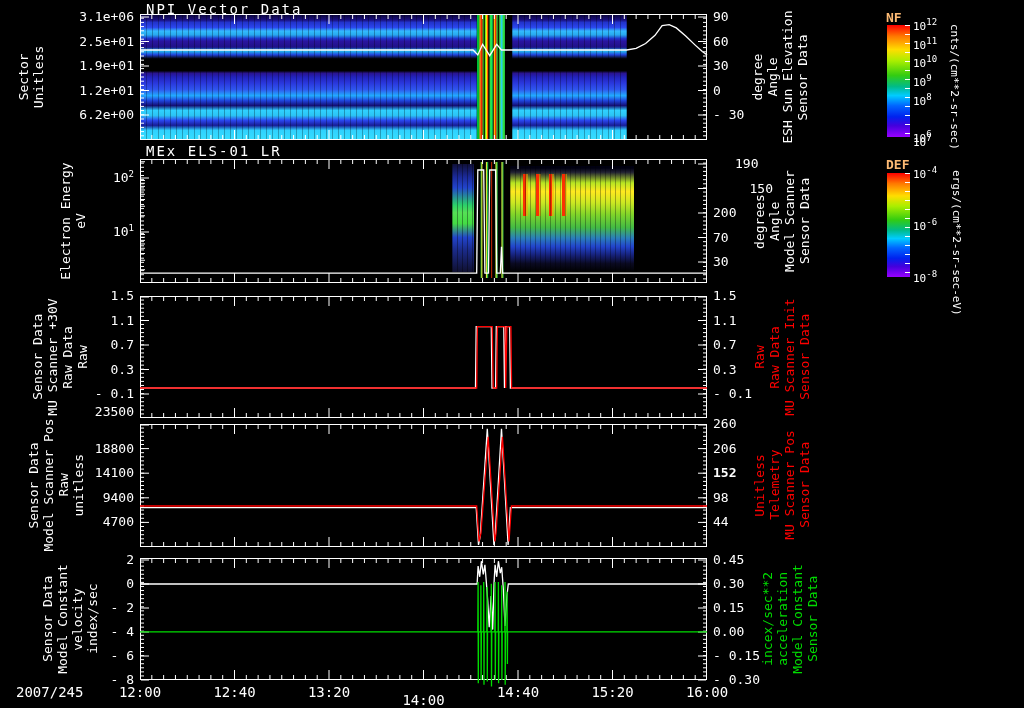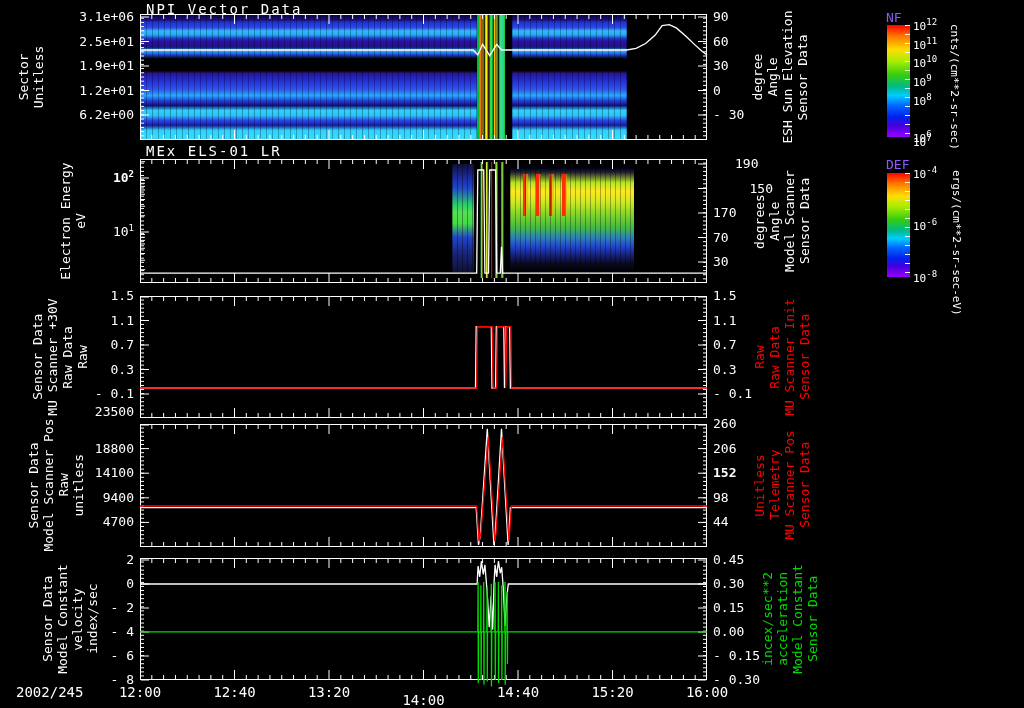--- a/index.html
+++ b/index.html
@@ -14,21 +14,21 @@
   .ytick{position:absolute;width:76px;text-align:right;font-size:13px;color:#fff;white-space:nowrap;}
   .rtick{position:absolute;width:60px;text-align:left;font-size:13px;color:#fff;white-space:nowrap;}
   .xlabel{position:absolute;font-size:14px;color:#fff;transform:translateX(-50%);white-space:nowrap;}
   .datelabel{position:absolute;font-size:14px;color:#fff;}
   sup{font-size:9px;}
   .cbar{position:absolute;width:23px;border:1px solid #000;
         background:linear-gradient(180deg,#f00 0%,#ff7700 10%,#ffdd00 22%,#aaee00 32%,#33cc11 45%,
         #00bb88 55%,#00ccff 63%,#0066ff 72%,#0022ee 82%,#4400dd 90%,#9900ff 100%);}
   .cbar .cticks{position:absolute;right:0;top:0;width:5px;height:100%;
         background:repeating-linear-gradient(180deg,#fff 0 1px,rgba(0,0,0,0) 1px 9px);}
-  .cbarlabel{position:absolute;font-size:13px;font-weight:normal;color:#8b5cf6;}
+  .cbarlabel{position:absolute;font-size:13px;font-weight:bold;color:#fdba74;}
   .region{position:absolute;}
   .bg-p1{background:
      repeating-linear-gradient(90deg,rgba(0,0,0,.28) 0 1px,rgba(0,0,0,0) 1px 6px),
      linear-gradient(180deg,#0d0640 0%,#1a1080 4%,#2233cc 6%,#2b46ee 10%,#33bbff 13%,#27aaee 16%,
       #1f35cc 19%,#2a14a0 21%,#1e1188 26%,#22bbee 29%,#2244dd 32%,#050510 35%,#000 36%,#000 45%,
       #2a1490 47%,#2222bb 50%,#2a38dd 55%,#2f55ee 60%,#22aaff 65%,#1f44dd 69%,#141077 73%,
       #2fd0ff 77%,#2bc4f4 81%,#2a46ee 85%,#181d99 89%,#2fd2ff 93%,#36ddff 100%);}
   .bg-p1d{background:linear-gradient(90deg,#00bb33 0%,#00bb33 7%,#111 7%,#ccee22 10%,#ff3300 14%,
       #dd2200 18%,#22cc33 22%,#000 26%,#66ee22 30%,#ffee00 34%,#ff4400 38%,#000 42%,#33dd44 48%,
       #00ee66 54%,#111 58%,#ffcc00 62%,#ff3300 66%,#33cc44 72%,#000 76%,#44ee44 82%,#22ccff 88%,
@@ -122,21 +122,21 @@
       <div class="cticks"></div>
     </div>
   <div class="vunits" style="left:948px;top:24px">cnts/(cm**2-sr-sec)</div>
 
   <div class="cbarlabel" style="left:886px;top:157px">DEF</div>
   <div class="cbar" id="cbar-1" style="left:886px;top:172px;height:104px">
       <div class="cticks"></div>
     </div>
   <div class="vunits" style="left:950px;top:170px">ergs/(cm**2-sr-sec-eV)</div>
 
-  <div class="datelabel" style="left:16px;top:684px">2002/245</div>
+  <div class="datelabel" style="left:16px;top:684px">2007/245</div>
   <div id="xlabels">
       <div class="xlabel" style="left: 140px; top: 684px;">12:00</div>
       <div class="xlabel" style="left: 234.5px; top: 684px;">12:40</div>
       <div class="xlabel" style="left: 329px; top: 684px;">13:20</div>
       <div class="xlabel" style="left: 423.5px; top: 684px; margin-top: 8px;">14:00</div>
       <div class="xlabel" style="left: 518px; top: 684px;">14:40</div>
       <div class="xlabel" style="left: 612.5px; top: 684px;">15:20</div>
       <div class="xlabel" style="left: 707px; top: 684px;">16:00</div>
     </div>
 
@@ -179,25 +179,25 @@
 <div class="ytick" style="left: 58px; top: 9px;">3.1e+06</div>
     <div class="ytick" style="left: 58px; top: 33.5px;">2.5e+01</div>
     <div class="ytick" style="left: 58px; top: 58px;">1.9e+01</div>
     <div class="ytick" style="left: 58px; top: 82.5px;">1.2e+01</div>
     <div class="ytick" style="left: 58px; top: 107px;">6.2e+00</div>
     <div class="rtick" style="left: 713px; top: 9px;">90</div>
     <div class="rtick" style="left: 713px; top: 33.5px;">60</div>
     <div class="rtick" style="left: 713px; top: 58px;">30</div>
     <div class="rtick" style="left: 713px; top: 82.5px;">0</div>
     <div class="rtick" style="left: 713px; top: 107px;">- 30</div>
-    <div class="ytick" style="left: 58px; top: 169px; font-weight: bold;">10<sup>2</sup></div>
+    <div class="ytick" style="left: 58px; top: 169px;">10<sup>2</sup></div>
     <div class="ytick" style="left: 58px; top: 223px;">10<sup>1</sup></div>
     <div class="rtick" style="left: 735px; top: 156px;">190</div>
     <div class="rtick" style="left: 713px; top: 180.5px; text-align: right;">150</div>
-    <div class="rtick" style="left: 713px; top: 205px;">170</div>
+    <div class="rtick" style="left: 713px; top: 205px;">200</div>
     <div class="rtick" style="left: 713px; top: 229.5px;">70</div>
     <div class="rtick" style="left: 713px; top: 254px;">30</div>
     <div class="ytick" style="left: 58px; top: 288px;">1.5</div>
     <div class="ytick" style="left: 58px; top: 312.5px;">1.1</div>
     <div class="ytick" style="left: 58px; top: 337px;">0.7</div>
     <div class="ytick" style="left: 58px; top: 361.5px;">0.3</div>
     <div class="ytick" style="left: 58px; top: 386px;">- 0.1</div>
     <div class="rtick" style="left: 713px; top: 288px;">1.5</div>
     <div class="rtick" style="left: 713px; top: 312.5px;">1.1</div>
     <div class="rtick" style="left: 713px; top: 337px;">0.7</div>

